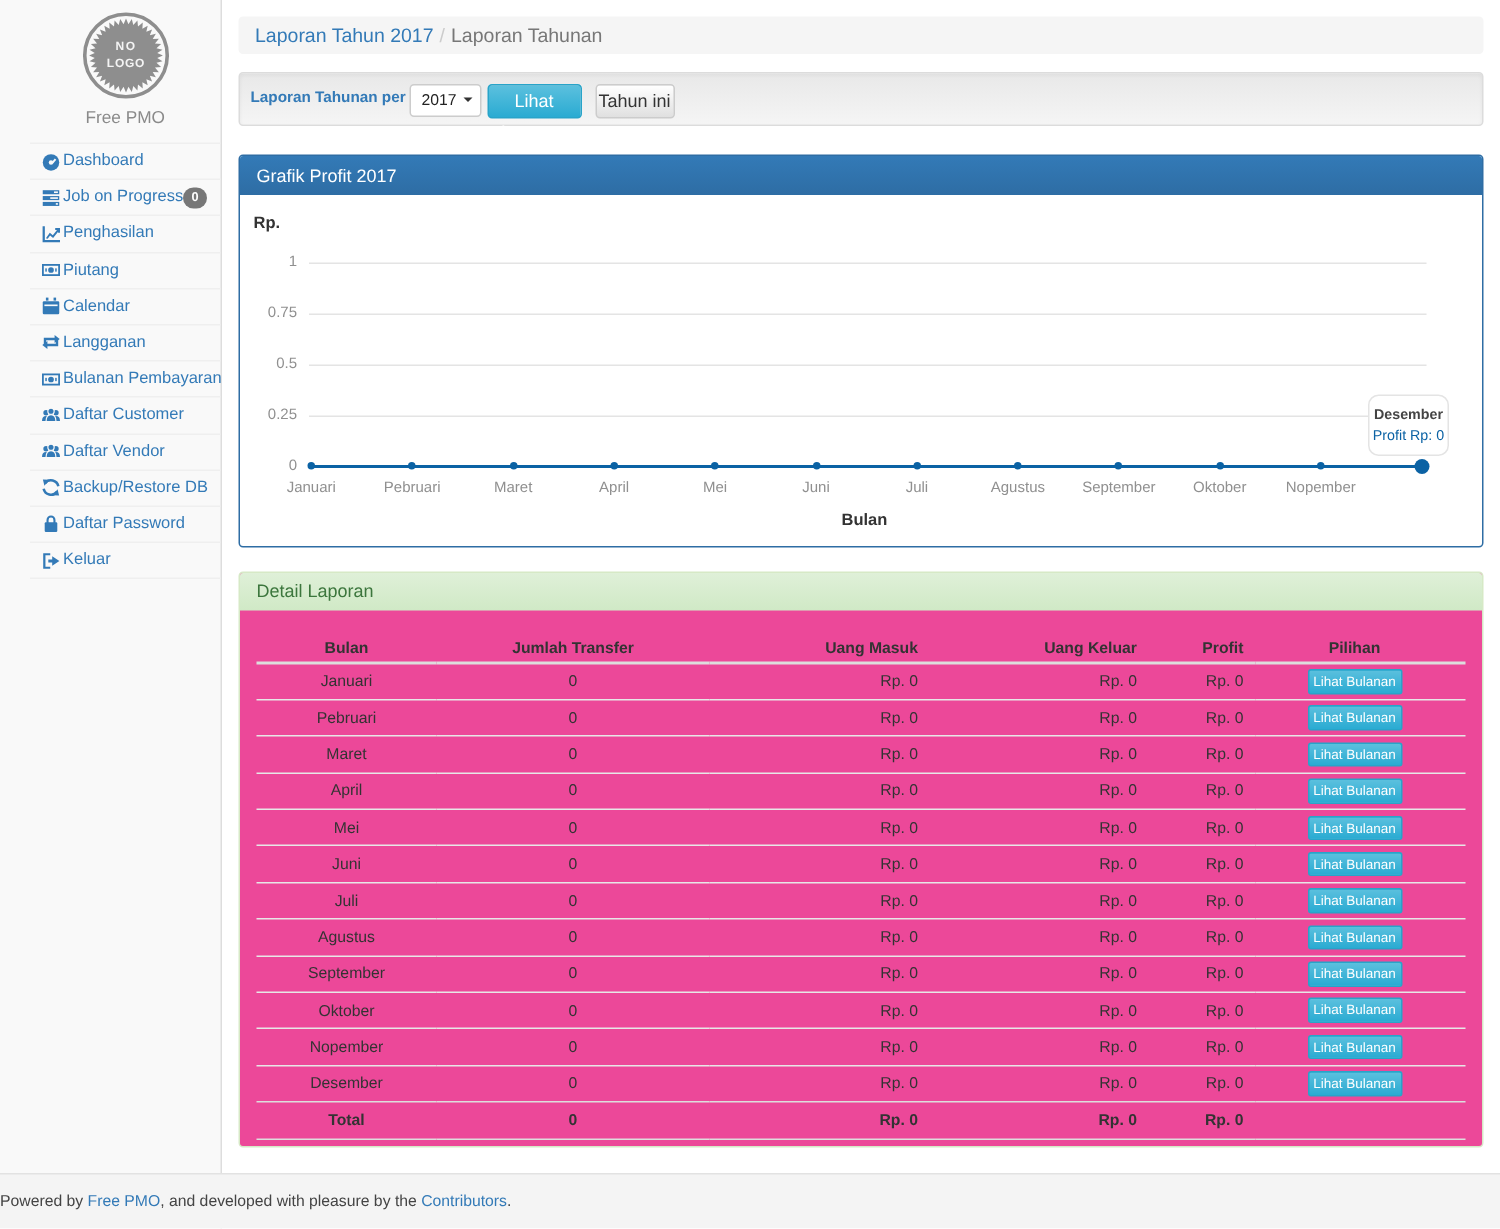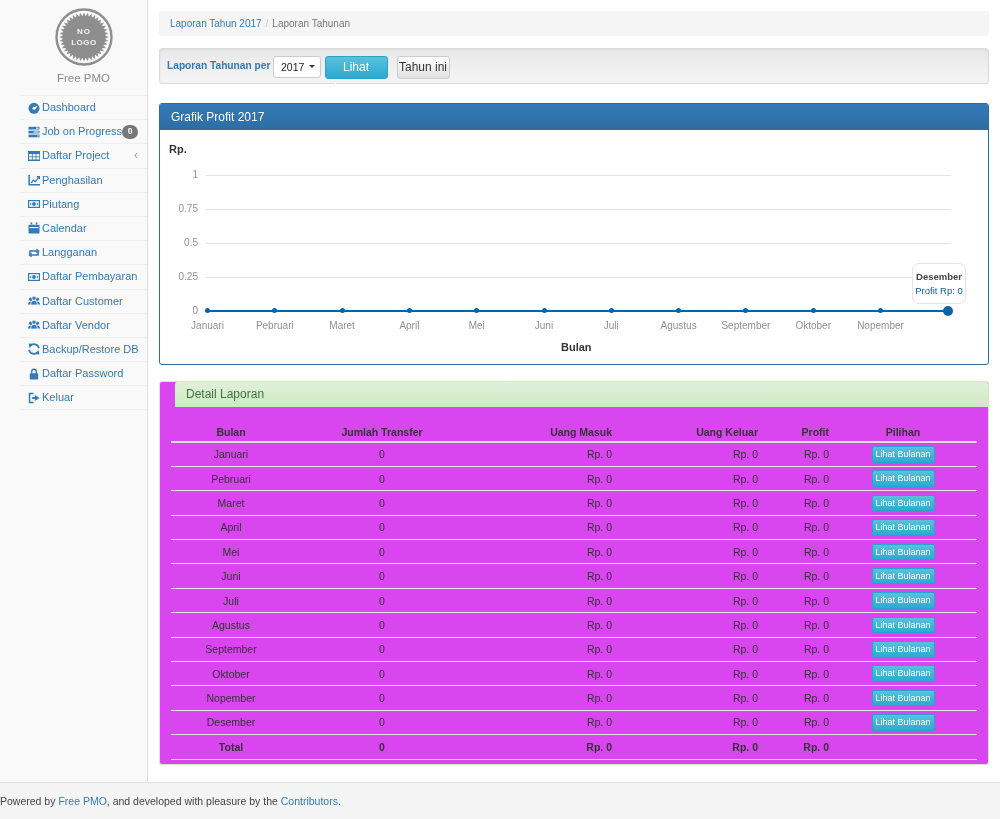--- a/index.html
+++ b/index.html
@@ -13,21 +13,21 @@
 .logo-box svg { margin-top:7px; }
 .brand { font-size:11.5px; color:#8a8a8a; margin-top:3px; }
 .menu { list-style:none; border-top:1px solid #efefef; }
 .menu li { position:relative; height:24.2px; border-bottom:1px solid #efefef; font-size:11px; color:#337ab7; line-height:23px; white-space:nowrap; }
 .menu li .mi { position:absolute; left:8px; top:5.5px; width:12px; height:12px; }
 .menu li .mt { position:absolute; left:22px; top:0; }
 .badge0 { position:absolute; right:9px; top:5px; width:16px; height:13.5px; background:#777; color:#fff; border-radius:8px; font-size:8.5px; font-weight:bold; text-align:center; line-height:13.5px; }
 .chev { position:absolute; right:9px; top:0; color:#9aa0a6; font-size:12px; }
 
 
-.bc { position:absolute; left:159px; top:11px; width:830px; height:25px; background:#f5f5f5; border-radius:3px; font-size:10px; line-height:25px; padding:0 11px; color:#777; }
+.bc { position:absolute; left:159px; top:11px; width:830px; height:25px; background:#f5f5f5; border-radius:3px; font-size:13px; line-height:25px; padding:0 11px; color:#777; }
 .bc .sep { color:#ccc; padding:0 4px; }
 
 .well { position:absolute; left:159px; top:48px; width:830px; height:36px; background:linear-gradient(to bottom,#e8e8e8 0,#f5f5f5 100%); border:1px solid #dcdcdc; border-radius:3px; box-shadow:inset 0 1px 3px rgba(0,0,0,.05); }
 .well .lbl { position:absolute; left:7px; top:11px; font-weight:bold; color:#337ab7; font-size:10.2px; }
 .sel { position:absolute; left:113px; top:7px; width:48px; height:22px; background:#fff; border:1px solid #ccc; border-radius:3px; font-size:10.5px; color:#222; line-height:20px; padding-left:7px; }
 .sel .car { position:absolute; right:5px; top:8px; width:0; height:0; border-left:3px solid transparent; border-right:3px solid transparent; border-top:3.6px solid #333; }
 .btn { display:inline-block; text-align:center; border-radius:3px; font-size:12px; }
 .btn-info { position:absolute; left:164.5px; top:7px; width:63px; height:22.5px; line-height:21px; color:#fff; background:linear-gradient(to bottom,#5bc0de 0,#2aabd2 100%); border:1px solid #28a4c9; }
 .btn-default { position:absolute; left:236.5px; top:7px; width:53px; height:22.5px; line-height:21px; color:#333; background:linear-gradient(to bottom,#fff 0,#e0e0e0 100%); border:1px solid #ccc; }
 
@@ -40,21 +40,21 @@
 .grid { position:absolute; left:46px; width:745px; height:1px; background:#e4e4e4; }
 .xlab { position:absolute; width:70px; margin-left:-35px; text-align:center; color:#909090; font-size:10px; }
 .dline { position:absolute; left:48px; top:179.5px; width:740px; height:2px; background:#0b62a4; }
 .dot { position:absolute; width:5px; height:5px; border-radius:50%; background:#0b62a4; top:178px; }
 .bigdot { position:absolute; width:10px; height:10px; border-radius:50%; background:#0b62a4; left:782.5px; top:175.5px; }
 .tip { position:absolute; left:752px; top:133px; width:54px; height:41px; background:rgba(255,255,255,.97); border:1px solid #e4e4e4; border-radius:7px; text-align:center; font-size:9.5px; }
 .tip .t1 { font-weight:bold; color:#444; margin-top:7px; }
 .tip .t2 { color:#0b62a4; margin-top:3px; }
 
 
-.pdetail { position:absolute; left:159px; top:381px; width:830px; height:384px; border:1px solid #d6e9c6; border-radius:3px; background:#d946ef;padding-left:15px; }
+.pdetail { position:absolute; left:159px; top:381px; width:830px; height:384px; border:1px solid #d6e9c6; border-radius:3px; background:#ec4899; }
 .pdetail .hd { height:25px; background:linear-gradient(to bottom,#dff0d8 0,#d0e9c6 100%); color:#3c763d; font-size:12px; line-height:25px; padding-left:11px; border-radius:2px 2px 0 0; }
 table.tbl { position:absolute; left:11px; top:41px; width:806px; border-collapse:collapse; font-size:10.5px; color:#333; }
 .tbl th { font-weight:bold; border-bottom:2px solid #ddd; height:19px; }
 .tbl td { border-top:1px solid #e7e7e7; height:24.4px; }
 .tbl .c { text-align:center; }
 .tbl .r { text-align:right; padding-right:8px; }
 .tbl th:last-child, .tbl td:last-child { padding-right:8px; }
 .tbl tr.tot td { font-weight:bold; border-top:1px solid #ddd; border-bottom:1px solid #ddd; }
 .btn-xs { display:inline-block; width:63px; height:16.5px; line-height:15px; border-radius:2px; color:#fff; font-size:9px; text-align:center; background:linear-gradient(to bottom,#5bc0de 0,#2aabd2 100%); border:1px solid #28a4c9; }
 
@@ -90,33 +90,20 @@
           <rect x="0.5" y="4.7" width="11" height="2.7" fill="#337ab7"></rect>
           <rect x="5.5" y="5.5" width="5.1" height="1.1" fill="#f9f9f9"></rect>
           <rect x="0.5" y="8.6" width="11" height="2.7" fill="#337ab7"></rect>
           <rect x="9.2" y="9.4" width="1.4" height="1.1" fill="#f9f9f9"></rect>
         </svg>
         <span class="mt">Job on Progress</span>
         <span class="badge0">0</span>
       </li>
   <li>
         <svg class="mi" viewBox="0 0 12 12">
-          <rect x="0" y="1" width="12" height="10" fill="#337ab7"></rect>
-          <rect x="1" y="4.1" width="2.9" height="2.3" fill="#f9f9f9"></rect>
-          <rect x="4.7" y="4.1" width="2.9" height="2.3" fill="#f9f9f9"></rect>
-          <rect x="8.4" y="4.1" width="2.9" height="2.3" fill="#f9f9f9"></rect>
-          <rect x="1" y="7.2" width="2.9" height="2.3" fill="#f9f9f9"></rect>
-          <rect x="4.7" y="7.2" width="2.9" height="2.3" fill="#f9f9f9"></rect>
-          <rect x="8.4" y="7.2" width="2.9" height="2.3" fill="#f9f9f9"></rect>
-        </svg>
-        <span class="mt">Daftar Project</span>
-        <span class="chev">‹</span>
-      </li>
-  <li>
-        <svg class="mi" viewBox="0 0 12 12">
           <path d="M0.4 0.8 L1.9 0.8 L1.9 10 L12 10 L12 11.5 L0.4 11.5 Z" fill="#337ab7"></path>
           <path d="M2.6 8.8 L5.2 5.2 L7.2 6.8 L10 3.4 L8.8 3.4 L8.8 2 L12 2 L12 5.2 L10.8 5.2 L10.6 4.6 L7.4 8.6 L5.4 7 L3.8 9.2 Z" fill="#337ab7"></path>
         </svg>
         <span class="mt">Penghasilan</span>
       </li>
   <li>
         <svg class="mi" viewBox="0 0 12 12">
           <rect x="0.6" y="2.6" width="10.8" height="6.8" fill="none" stroke="#337ab7" stroke-width="1.2"></rect>
           <circle cx="6" cy="6" r="1.9" fill="#337ab7"></circle>
           <rect x="2.2" y="4.9" width="1" height="2.2" fill="#337ab7"></rect>
@@ -140,21 +127,21 @@
         </svg>
         <span class="mt">Langganan</span>
       </li>
   <li>
         <svg class="mi" viewBox="0 0 12 12">
           <rect x="0.6" y="2.6" width="10.8" height="6.8" fill="none" stroke="#337ab7" stroke-width="1.2"></rect>
           <circle cx="6" cy="6" r="1.9" fill="#337ab7"></circle>
           <rect x="2.2" y="4.9" width="1" height="2.2" fill="#337ab7"></rect>
           <rect x="8.8" y="4.9" width="1" height="2.2" fill="#337ab7"></rect>
         </svg>
-        <span class="mt">Daftar Pembayaran</span>
+        <span class="mt">Bulanan Pembayaran</span>
       </li>
   <li>
         <svg class="mi" viewBox="0 0 12 12">
           <circle cx="2.7" cy="4.2" r="1.8" fill="#337ab7"></circle>
           <path d="M0 9.6 Q0 6.4 2.7 6.4 Q5.4 6.4 5.4 9.6 Z" fill="#337ab7"></path>
           <circle cx="9.3" cy="4.2" r="1.8" fill="#337ab7"></circle>
           <path d="M6.6 9.6 Q6.6 6.4 9.3 6.4 Q12 6.4 12 9.6 Z" fill="#337ab7"></path>
           <circle cx="6" cy="3.2" r="2.1" fill="#337ab7" stroke="#f9f9f9" stroke-width="0.8"></circle>
           <path d="M2.7 10 Q2.7 5.4 6 5.4 Q9.3 5.4 9.3 10 Z" fill="#337ab7" stroke="#f9f9f9" stroke-width="0.8"></path>
         </svg>

